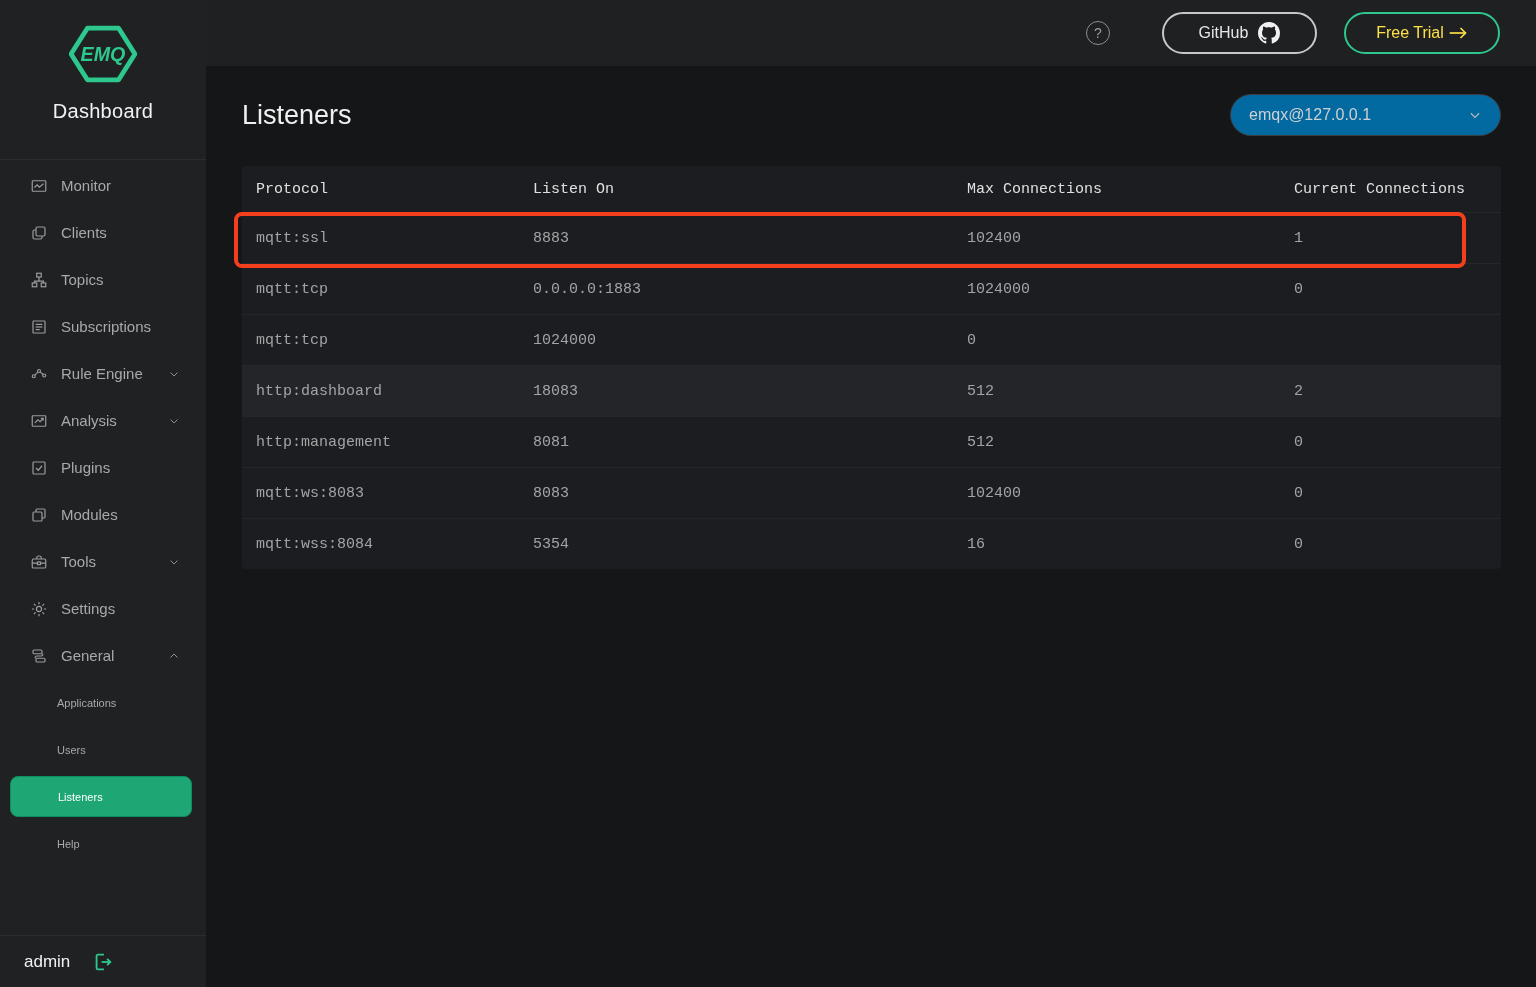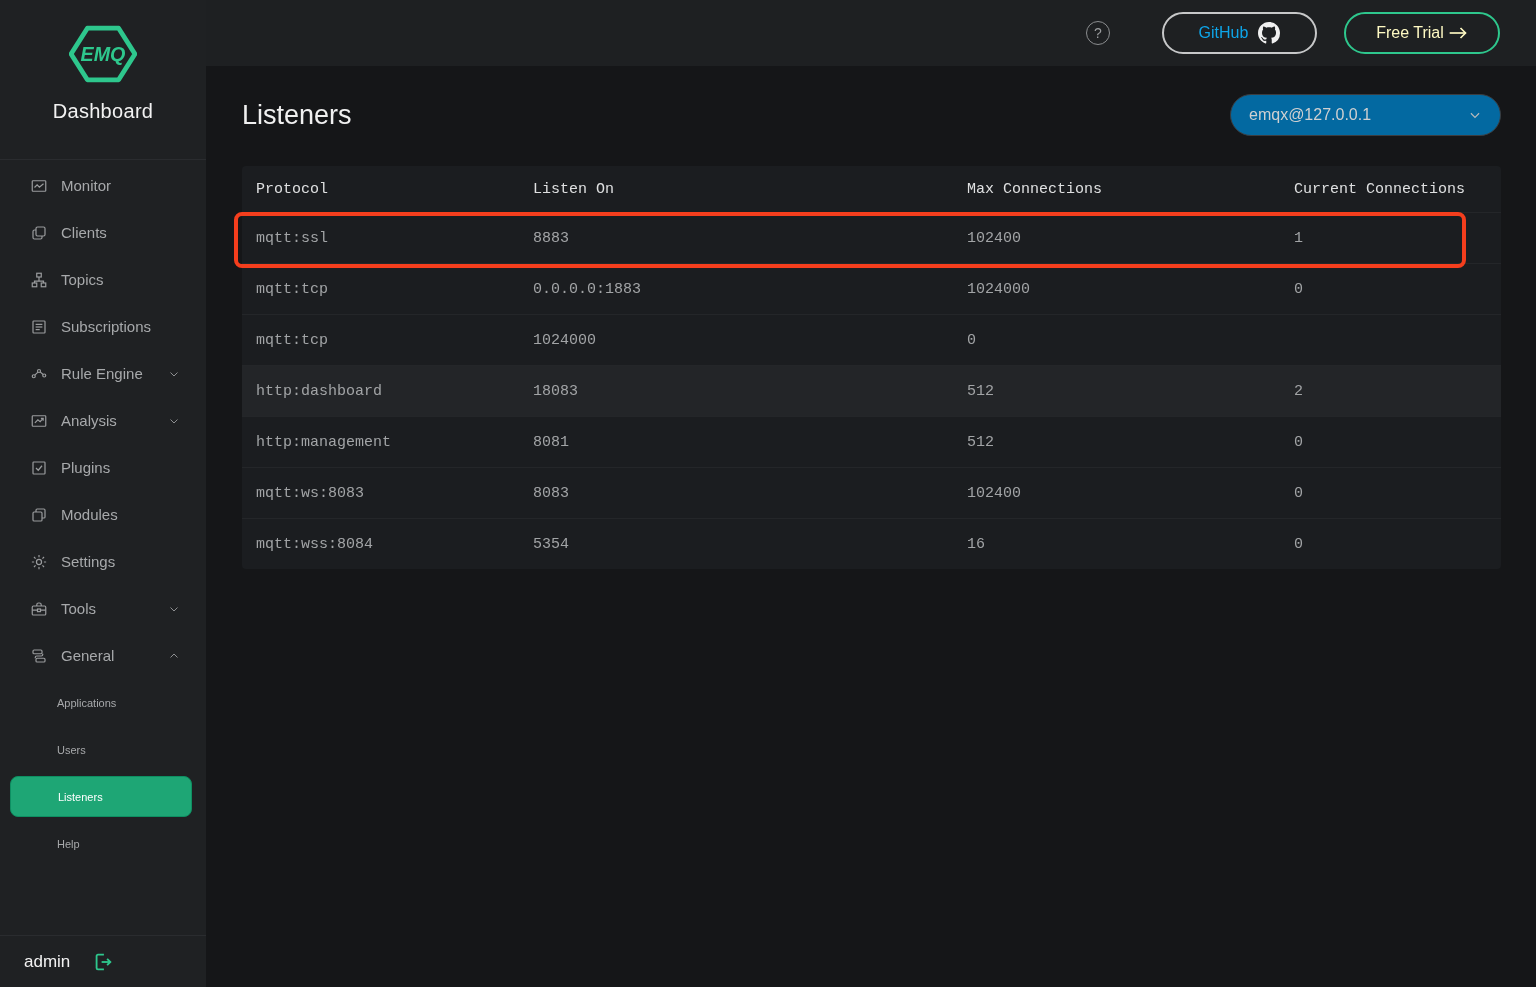--- a/index.html
+++ b/index.html
@@ -32,23 +32,23 @@
 
   
   .main { flex:1; display:flex; flex-direction:column; }
   .topbar { height:66px; background:#1e2022; display:flex; align-items:center;
     justify-content:flex-end; padding-right:36px; }
   .help-icon { width:24px; height:24px; border:1.5px solid #8b8d8f; border-radius:50%;
     color:#9b9d9f; font-size:14px; display:flex; align-items:center; justify-content:center;
     margin-right:52px; cursor:pointer; }
   .pill-btn { height:42px; border-radius:21px; display:flex; align-items:center;
     justify-content:center; font-size:16px; cursor:pointer; background:transparent; }
-  .github-btn { width:155px; border:2px solid #c7c8c9; color:#0ea5e9; gap:10px; margin-right:27px; }
+  .github-btn { width:155px; border:2px solid #c7c8c9; color:#e5e5e5; gap:10px; margin-right:27px; }
   .github-btn svg { width:22px; height:22px; fill:#f0f0f0; }
-  .trial-btn { width:156px; border:2px solid #2ec78d; color:#fef9c3; gap:4px; }
+  .trial-btn { width:156px; border:2px solid #2ec78d; color:#fde047; gap:4px; }
 
   .content { flex:1; background:#151618; padding:28px 35px 0 36px; }
   .page-head { display:flex; align-items:center; margin-bottom:30px; }
   .page-title { font-size:27px; font-weight:500; color:#f0f0f0; }
   .node-select { margin-left:auto; width:271px; height:42px; border:1px solid #3b3d40;
     border-radius:21px; display:flex; align-items:center; padding:0 18px;
     color:#cfd0d1; font-size:16px; cursor:pointer; background:#0369a1; }
   .node-select .sel-chevron { margin-left:auto; color:#b9babb; display:inline-flex; }
 
   
@@ -172,42 +172,42 @@
               <rect x="4" y="8" width="12" height="12" rx="1.5"></rect>
               <path d="M8 8V5.5A1.5 1.5 0 0 1 9.5 4h9A1.5 1.5 0 0 1 20 5.5v9a1.5 1.5 0 0 1-1.5 1.5H16"></path>
             </svg>
         </span>
         <span class="nav-label">Modules</span>
       </div>
 
       <div class="nav-item">
         <span class="nav-icon">
           <svg viewBox="0 0 24 24" fill="none" stroke="currentColor" stroke-width="1.6">
-              <circle cx="12" cy="12" r="3.4"></circle>
-              <path d="M12 2.5v3M12 18.5v3M2.5 12h3M18.5 12h3M5.3 5.3l2.1 2.1M16.6 16.6l2.1 2.1M18.7 5.3l-2.1 2.1M7.4 16.6l-2.1 2.1"></path>
-            </svg>
-        </span>
-        <span class="nav-label">Settings</span>
-      </div>
-
-      <div class="nav-item">
-        <span class="nav-icon">
-          <svg viewBox="0 0 24 24" fill="none" stroke="currentColor" stroke-width="1.6">
               <rect x="3" y="8" width="18" height="12" rx="1.5"></rect>
               <path d="M9 8V6.5A2.5 2.5 0 0 1 11.5 4h1A2.5 2.5 0 0 1 15 6.5V8"></path>
               <path d="M3 13.5h7M14 13.5h7"></path>
               <rect x="10" y="12" width="4" height="3.5"></rect>
             </svg>
         </span>
         <span class="nav-label">Tools</span>
         <span class="nav-chevron">
           <svg width="12" height="12" viewBox="0 0 24 24" fill="none" stroke="currentColor" stroke-width="2">
               <polyline points="5,9 12,16 19,9"></polyline>
             </svg>
         </span>
+      </div>
+
+      <div class="nav-item">
+        <span class="nav-icon">
+          <svg viewBox="0 0 24 24" fill="none" stroke="currentColor" stroke-width="1.6">
+              <circle cx="12" cy="12" r="3.4"></circle>
+              <path d="M12 2.5v3M12 18.5v3M2.5 12h3M18.5 12h3M5.3 5.3l2.1 2.1M16.6 16.6l2.1 2.1M18.7 5.3l-2.1 2.1M7.4 16.6l-2.1 2.1"></path>
+            </svg>
+        </span>
+        <span class="nav-label">Settings</span>
       </div>
 
       <div class="nav-item">
         <span class="nav-icon">
           <svg viewBox="0 0 24 24" fill="none" stroke="currentColor" stroke-width="1.6">
               <rect x="4" y="4" width="12" height="5" rx="1.5"></rect>
               <rect x="8" y="15" width="12" height="5" rx="1.5"></rect>
               <path d="M17 9v1a2 2 0 0 1-2 2H9a2 2 0 0 0-2 2v1"></path>
             </svg>
         </span>

